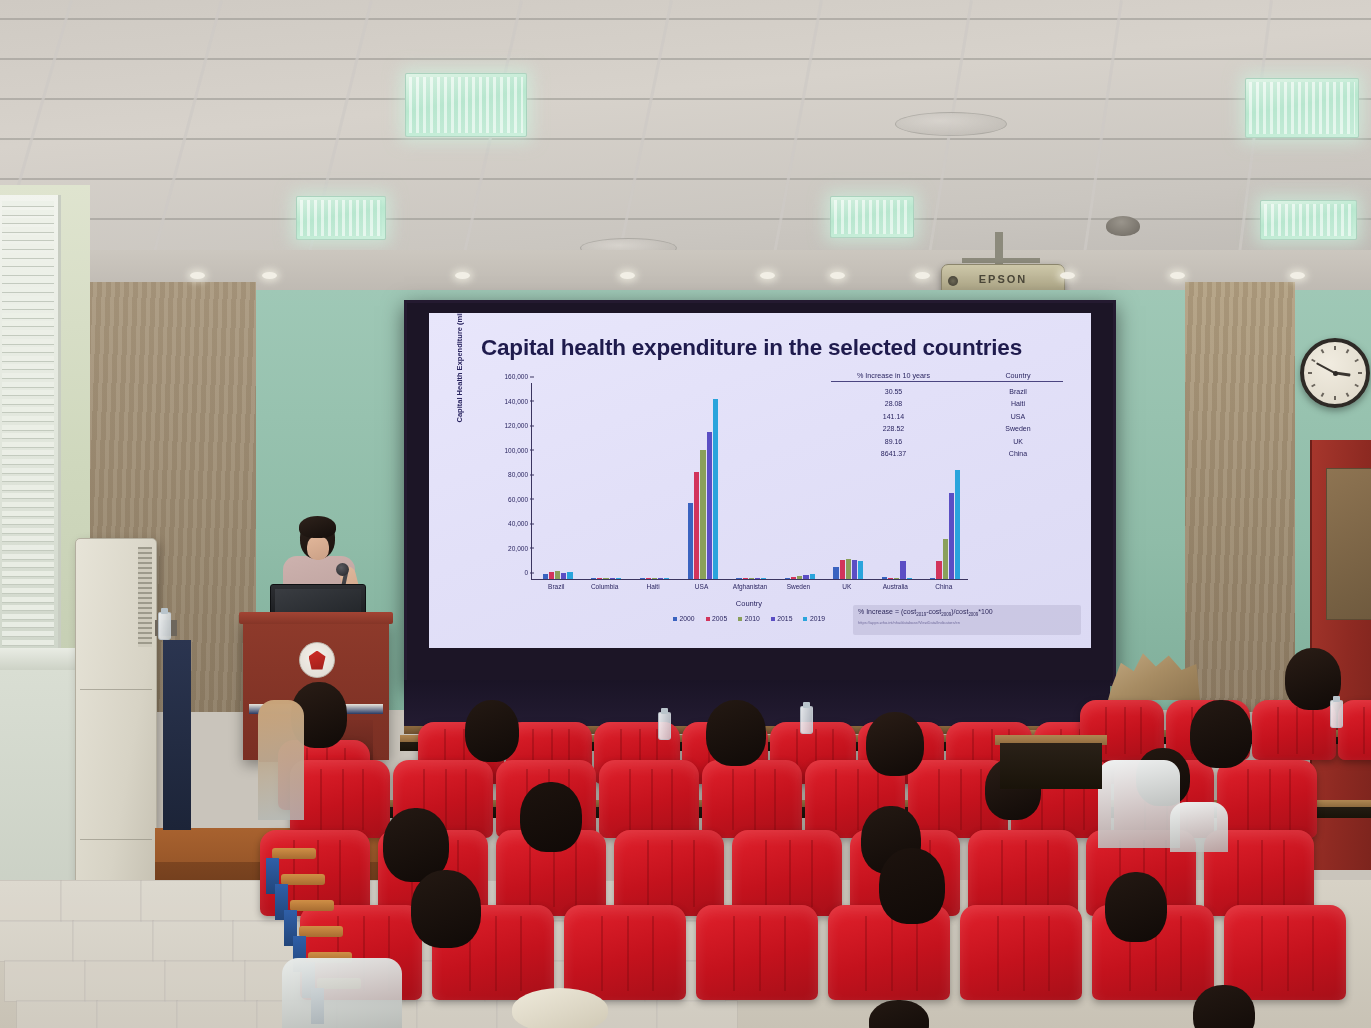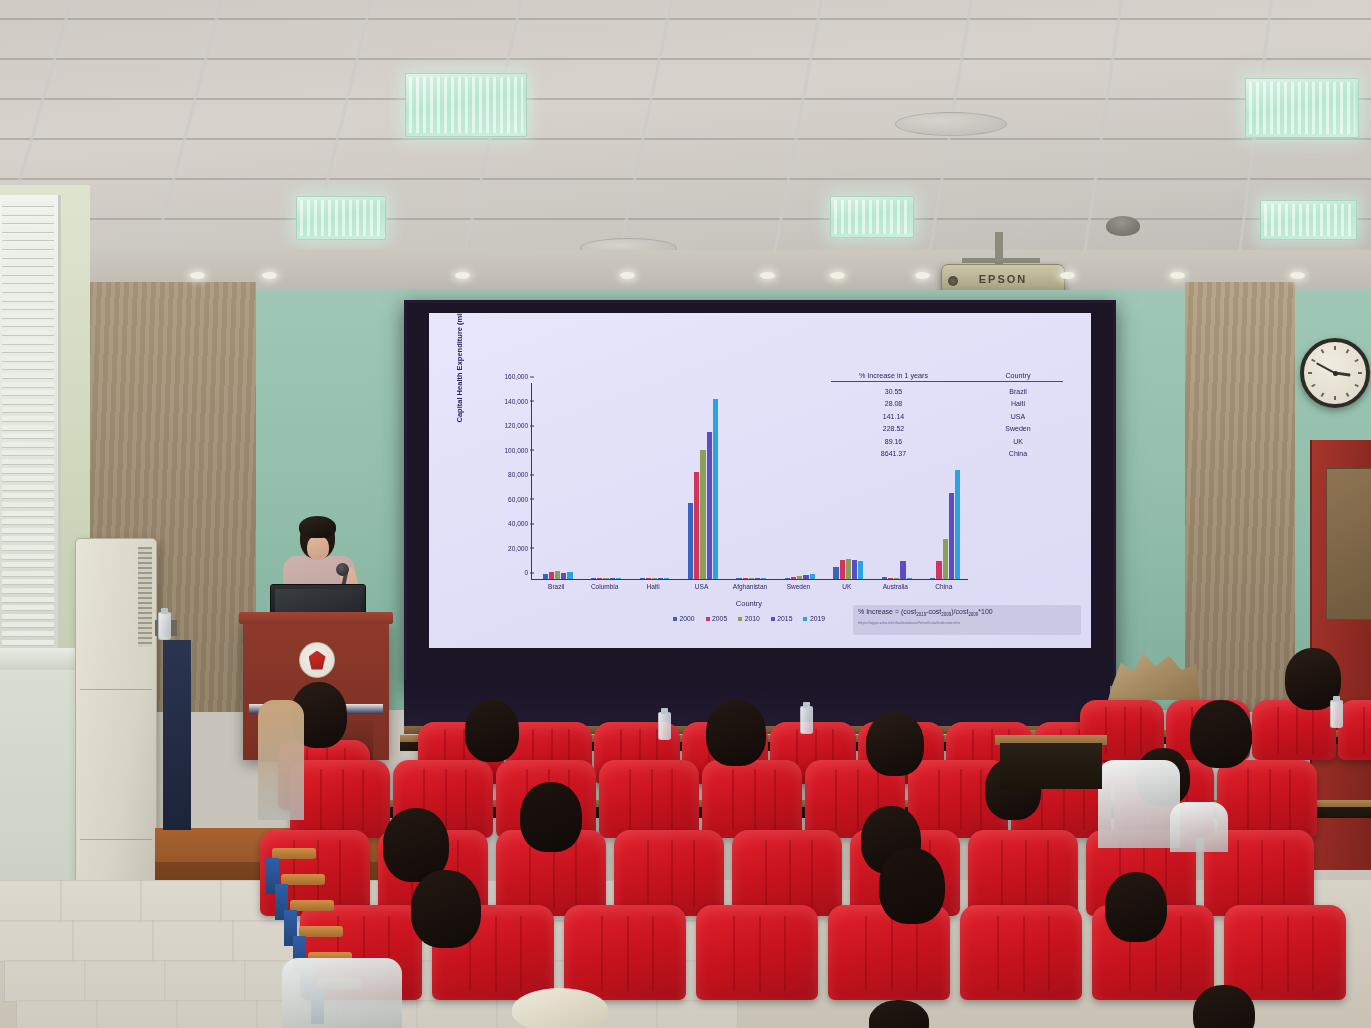--- a/index.html
+++ b/index.html
@@ -334,20 +334,21 @@
       <div class="ctick" style="top: 4px; transform: rotate(180deg);"></div>
       <div class="ctick" style="top: 4px; transform: rotate(210deg);"></div>
       <div class="ctick" style="top: 4px; transform: rotate(240deg);"></div>
       <div class="ctick" style="top: 4px; transform: rotate(270deg);"></div>
       <div class="ctick" style="top: 4px; transform: rotate(300deg);"></div>
       <div class="ctick" style="top: 4px; transform: rotate(330deg);"></div>
     </div>
 
   <div class="screen-frame">
     <div class="slide">
+      <div class="slide-title">Capital health expenditure in the selected countries</div>
 
       <div class="chart">
         <div class="ylabel">Capital Health Expenditure (million $)</div>
         <div class="plot" id="plot">
             <div class="ytick" style="bottom: 0px; right: 100%;">0</div>
             <div class="ytick" style="bottom: 24.5px; right: 100%;">20,000</div>
             <div class="ytick" style="bottom: 49px; right: 100%;">40,000</div>
             <div class="ytick" style="bottom: 73.5px; right: 100%;">60,000</div>
             <div class="ytick" style="bottom: 98px; right: 100%;">80,000</div>
             <div class="ytick" style="bottom: 122.5px; right: 100%;">100,000</div>
@@ -432,21 +433,21 @@
             <div><span class="sw" style="background: rgb(58, 99, 192);"></span><span>2000</span></div>
             <div><span class="sw" style="background: rgb(210, 52, 92);"></span><span>2005</span></div>
             <div><span class="sw" style="background: rgb(138, 160, 90);"></span><span>2010</span></div>
             <div><span class="sw" style="background: rgb(91, 78, 196);"></span><span>2015</span></div>
             <div><span class="sw" style="background: rgb(42, 164, 220);"></span><span>2019</span></div>
           </div>
       </div>
 
       <div class="ptable">
         <div class="thead">
-          <div class="tval">% Increase in 1 years</div>
+          <div class="tval">% Increase in 10 years</div>
           <div class="tcty">Country</div>
         </div>
         <div id="tbody">
             <div class="trow">
               <div class="tval">30.55</div>
               <div class="tcty">Brazil</div>
             </div>
             <div class="trow">
               <div class="tval">28.08</div>
               <div class="tcty">Haiti</div>

